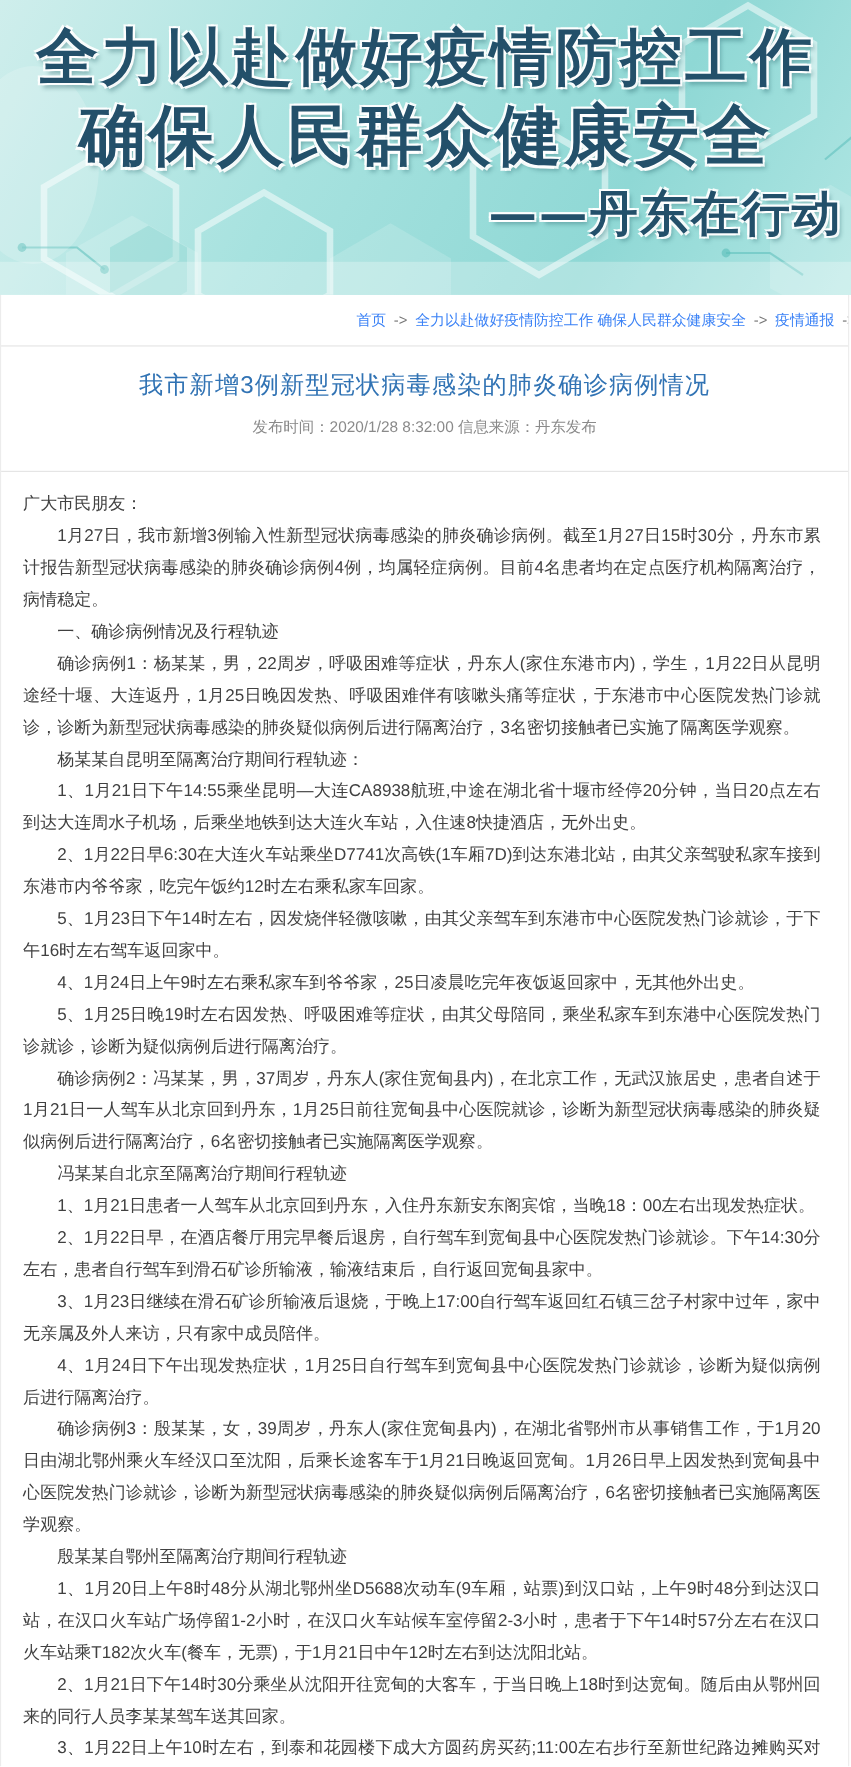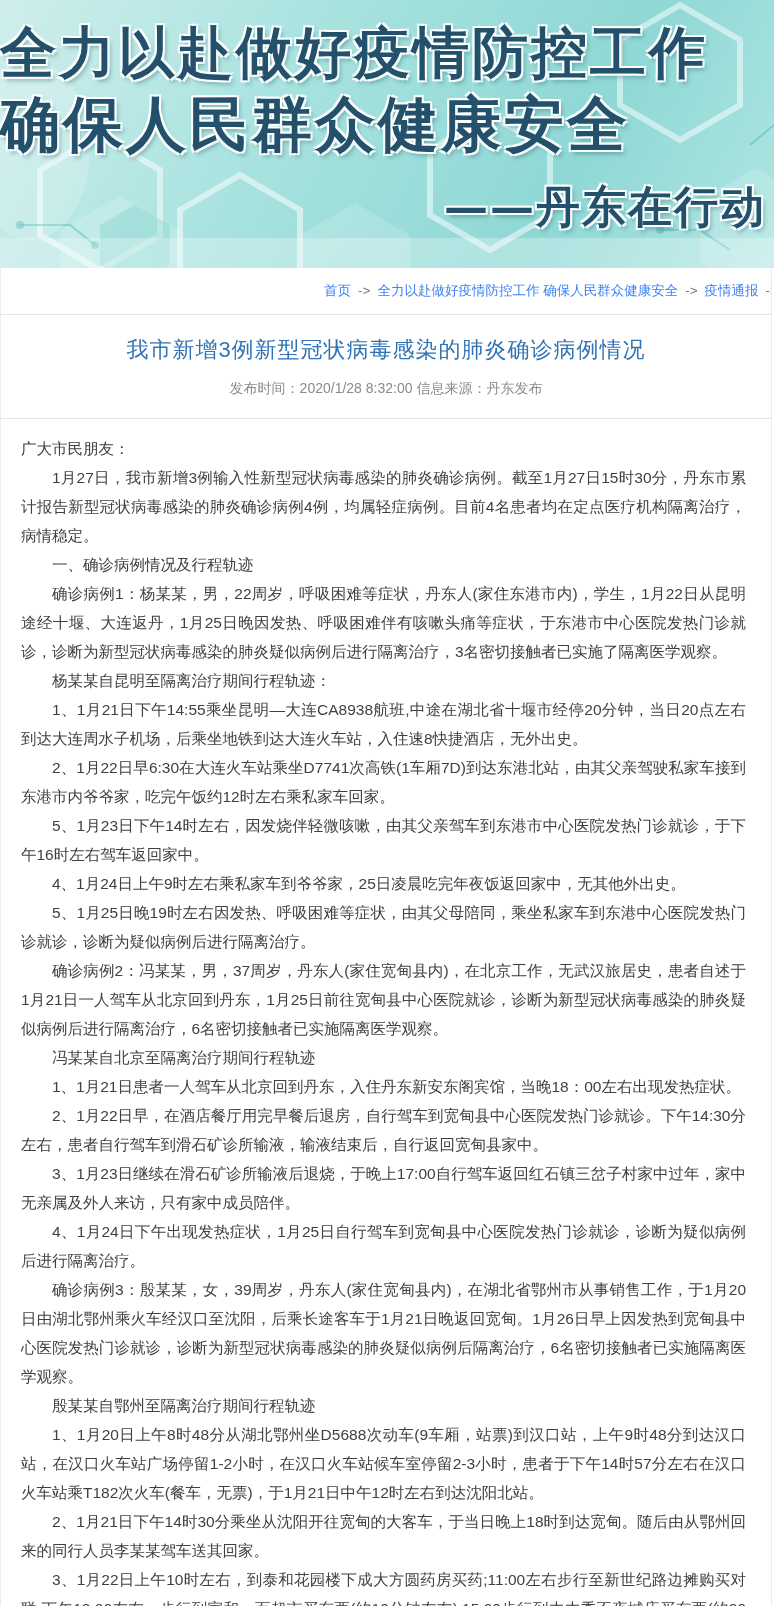--- a/index.html
+++ b/index.html
@@ -21,35 +21,36 @@
     background:linear-gradient(118deg,#cfeeec 0%,#a7e2df 38%,#8fd8d5 72%,#b0e6e3 100%);
     overflow:hidden;
   }
   .banner svg.hexes{position:absolute;left:0;top:0;}
   .banner-bottom-strip{
     position:absolute;left:0;bottom:0;width:100%;height:30px;
     background:rgba(255,255,255,0.28);
   }
   .banner-line{
     position:relative;
+    text-align:center;
     font-family:"DejaVu Serif", serif;
     font-weight:700;
     color:#23506a;
     letter-spacing:3px;
     text-shadow:
       -2px -2px 0 rgba(255,255,255,.9),
        2px -2px 0 rgba(255,255,255,.9),
       -2px  2px 0 rgba(255,255,255,.9),
        2px  2px 0 rgba(255,255,255,.9),
        3px  4px 4px rgba(20,80,90,.35);
   }
   .banner-line.l1{padding-top:20px;font-size:56px;line-height:64px;}
   .banner-line.l2{font-size:60px;line-height:64px;margin-top:8px;}
   .banner-line.l3{
-    font-size:44px;line-height:50px;margin-top:26px;
+    font-size:44px;line-height:50px;margin-top:14px;
     text-align:right;padding-right:8px;letter-spacing:2px;
   }
 
   
   .content{
     width:772px;
     border-left:1px solid #ececec;
     border-right:1px solid #ececec;
     box-sizing:border-box;
     min-height:1338px;
@@ -68,21 +69,21 @@
   }
   .breadcrumb .inner{margin-right:-14px;}
   .breadcrumb .crumb{color:#3b82f6;cursor:pointer;}
   .breadcrumb .sep{color:#777777;margin:0 7px;}
 
   
   .title-block{
     border-top:1px solid #e3e3e3;
     border-bottom:1px solid #e3e3e3;
     text-align:center;
-    padding:20px 0 20px 0;
+    padding:20px 0 30px 0;
   }
   .title-block h1{
     margin:0;
     font-size:22px;
     font-weight:400;
     color:#3173b4;
     letter-spacing:1px;
   }
   .article-meta{
     margin-top:15px;

